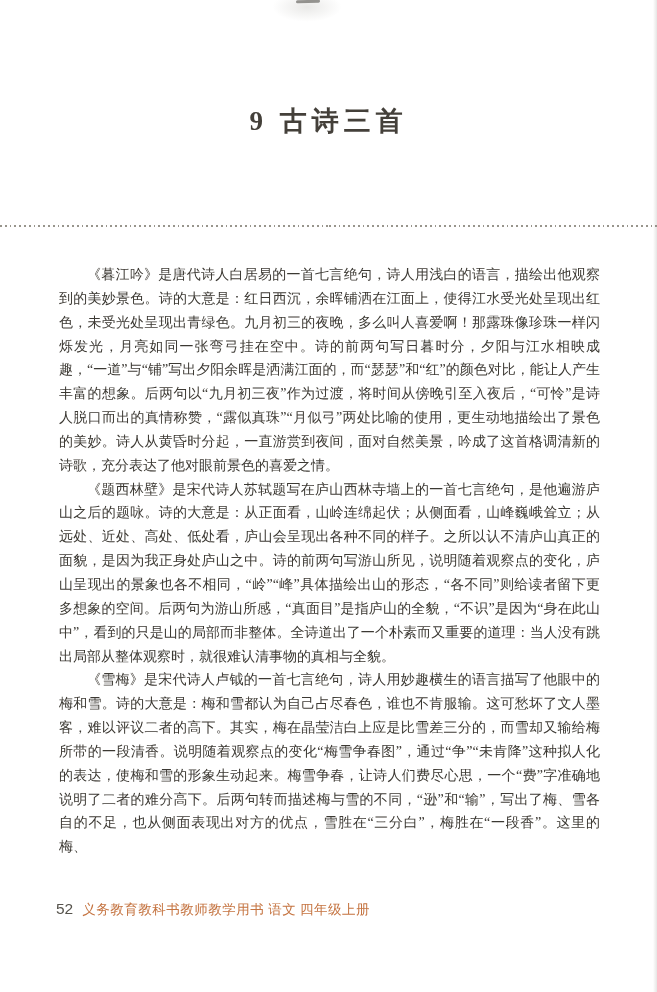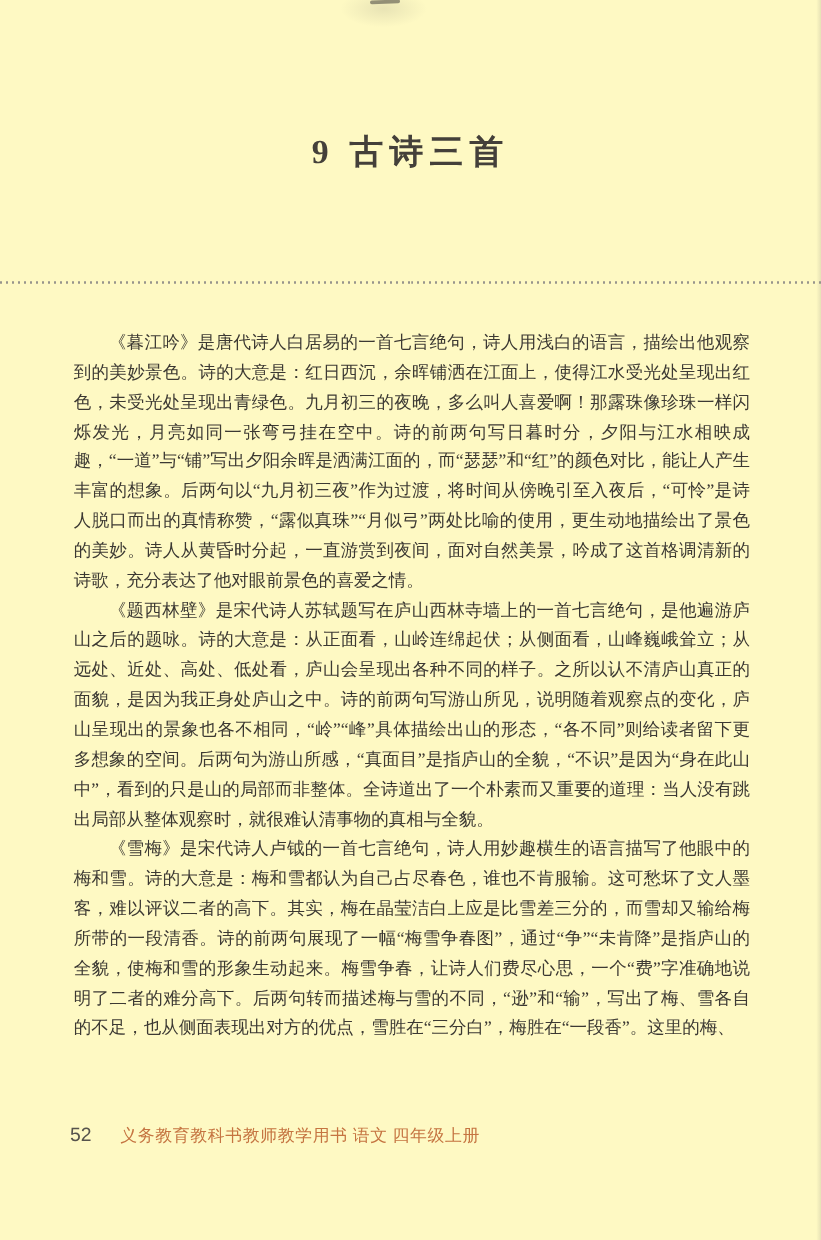--- a/index.html
+++ b/index.html
@@ -5,21 +5,21 @@
   html, body {
     margin: 0;
     padding: 0;
     background: #e8e8e6;
   }
   .page {
     position: relative;
     width: 657px;
     height: 992px;
     margin: 0 auto;
-    background: #fef9c3;
+    background: #ffffff;
     overflow: hidden;
     font-family: "Liberation Serif", "DejaVu Serif", serif;
   }
   
   .smudge {
     position: absolute;
     top: -8px;
     left: 272px;
     width: 70px;
     height: 30px;
@@ -106,21 +106,21 @@
     margin: 0;
     text-indent: 2em;
   }
   .footer {
     position: absolute;
     left: 56px;
     right: 57px;
     top: 900px;
     display: flex;
     align-items: baseline;
-    gap: 23px;
+    gap: 9px;
   }
   .page-num {
     font-size: 15.5px;
     color: #56534c;
     font-family: "Liberation Sans", "DejaVu Sans", sans-serif;
   }
   .footer-text {
     font-size: 13.5px;
     letter-spacing: 0.5px;
     color: #c57441;
@@ -137,21 +137,21 @@
   <h1 class="title">9 古诗三首</h1>
 
   <div class="badge-row">
     <div class="dots"></div>
     <div class="dots"></div>
   </div>
 
   <div class="body">
     <p>《暮江吟》是唐代诗人白居易的一首七言绝句，诗人用浅白的语言，描绘出他观察到的美妙景色。诗的大意是：红日西沉，余晖铺洒在江面上，使得江水受光处呈现出红色，未受光处呈现出青绿色。九月初三的夜晚，多么叫人喜爱啊！那露珠像珍珠一样闪烁发光，月亮如同一张弯弓挂在空中。诗的前两句写日暮时分，夕阳与江水相映成趣，“一道”与“铺”写出夕阳余晖是洒满江面的，而“瑟瑟”和“红”的颜色对比，能让人产生丰富的想象。后两句以“九月初三夜”作为过渡，将时间从傍晚引至入夜后，“可怜”是诗人脱口而出的真情称赞，“露似真珠”“月似弓”两处比喻的使用，更生动地描绘出了景色的美妙。诗人从黄昏时分起，一直游赏到夜间，面对自然美景，吟成了这首格调清新的诗歌，充分表达了他对眼前景色的喜爱之情。</p>
     <p>《题西林壁》是宋代诗人苏轼题写在庐山西林寺墙上的一首七言绝句，是他遍游庐山之后的题咏。诗的大意是：从正面看，山岭连绵起伏；从侧面看，山峰巍峨耸立；从远处、近处、高处、低处看，庐山会呈现出各种不同的样子。之所以认不清庐山真正的面貌，是因为我正身处庐山之中。诗的前两句写游山所见，说明随着观察点的变化，庐山呈现出的景象也各不相同，“岭”“峰”具体描绘出山的形态，“各不同”则给读者留下更多想象的空间。后两句为游山所感，“真面目”是指庐山的全貌，“不识”是因为“身在此山中”，看到的只是山的局部而非整体。全诗道出了一个朴素而又重要的道理：当人没有跳出局部从整体观察时，就很难认清事物的真相与全貌。</p>
-    <p>《雪梅》是宋代诗人卢钺的一首七言绝句，诗人用妙趣横生的语言描写了他眼中的梅和雪。诗的大意是：梅和雪都认为自己占尽春色，谁也不肯服输。这可愁坏了文人墨客，难以评议二者的高下。其实，梅在晶莹洁白上应是比雪差三分的，而雪却又输给梅所带的一段清香。诗的前两句展现了一幅“梅雪争春图”，通过“争”“未肯降”是指庐山的全貌，使梅和雪的形象生动起来。梅雪争春，让诗人们费尽心思，一个“费”字准确地说明了二者的难分高下。后两句转而描述梅与雪的不同，“逊”和“输”，写出了梅、雪各自的不足，也从侧面表现出对方的优点，雪胜在“三分白”，梅胜在“一段香”。这里的梅、</p>
+    <p>《雪梅》是宋代诗人卢钺的一首七言绝句，诗人用妙趣横生的语言描写了他眼中的梅和雪。诗的大意是：梅和雪都认为自己占尽春色，谁也不肯服输。这可愁坏了文人墨客，难以评议二者的高下。其实，梅在晶莹洁白上应是比雪差三分的，而雪却又输给梅所带的一段清香。说明随着观察点的变化“梅雪争春图”，通过“争”“未肯降”这种拟人化的表达，使梅和雪的形象生动起来。梅雪争春，让诗人们费尽心思，一个“费”字准确地说明了二者的难分高下。后两句转而描述梅与雪的不同，“逊”和“输”，写出了梅、雪各自的不足，也从侧面表现出对方的优点，雪胜在“三分白”，梅胜在“一段香”。这里的梅、</p>
   </div>
 
   <div class="footer">
     <span class="page-num">52</span>
     <span class="footer-text">义务教育教科书教师教学用书 语文 四年级上册</span>
   </div>
 
   <div class="page-edge"></div>
 </div>
 

